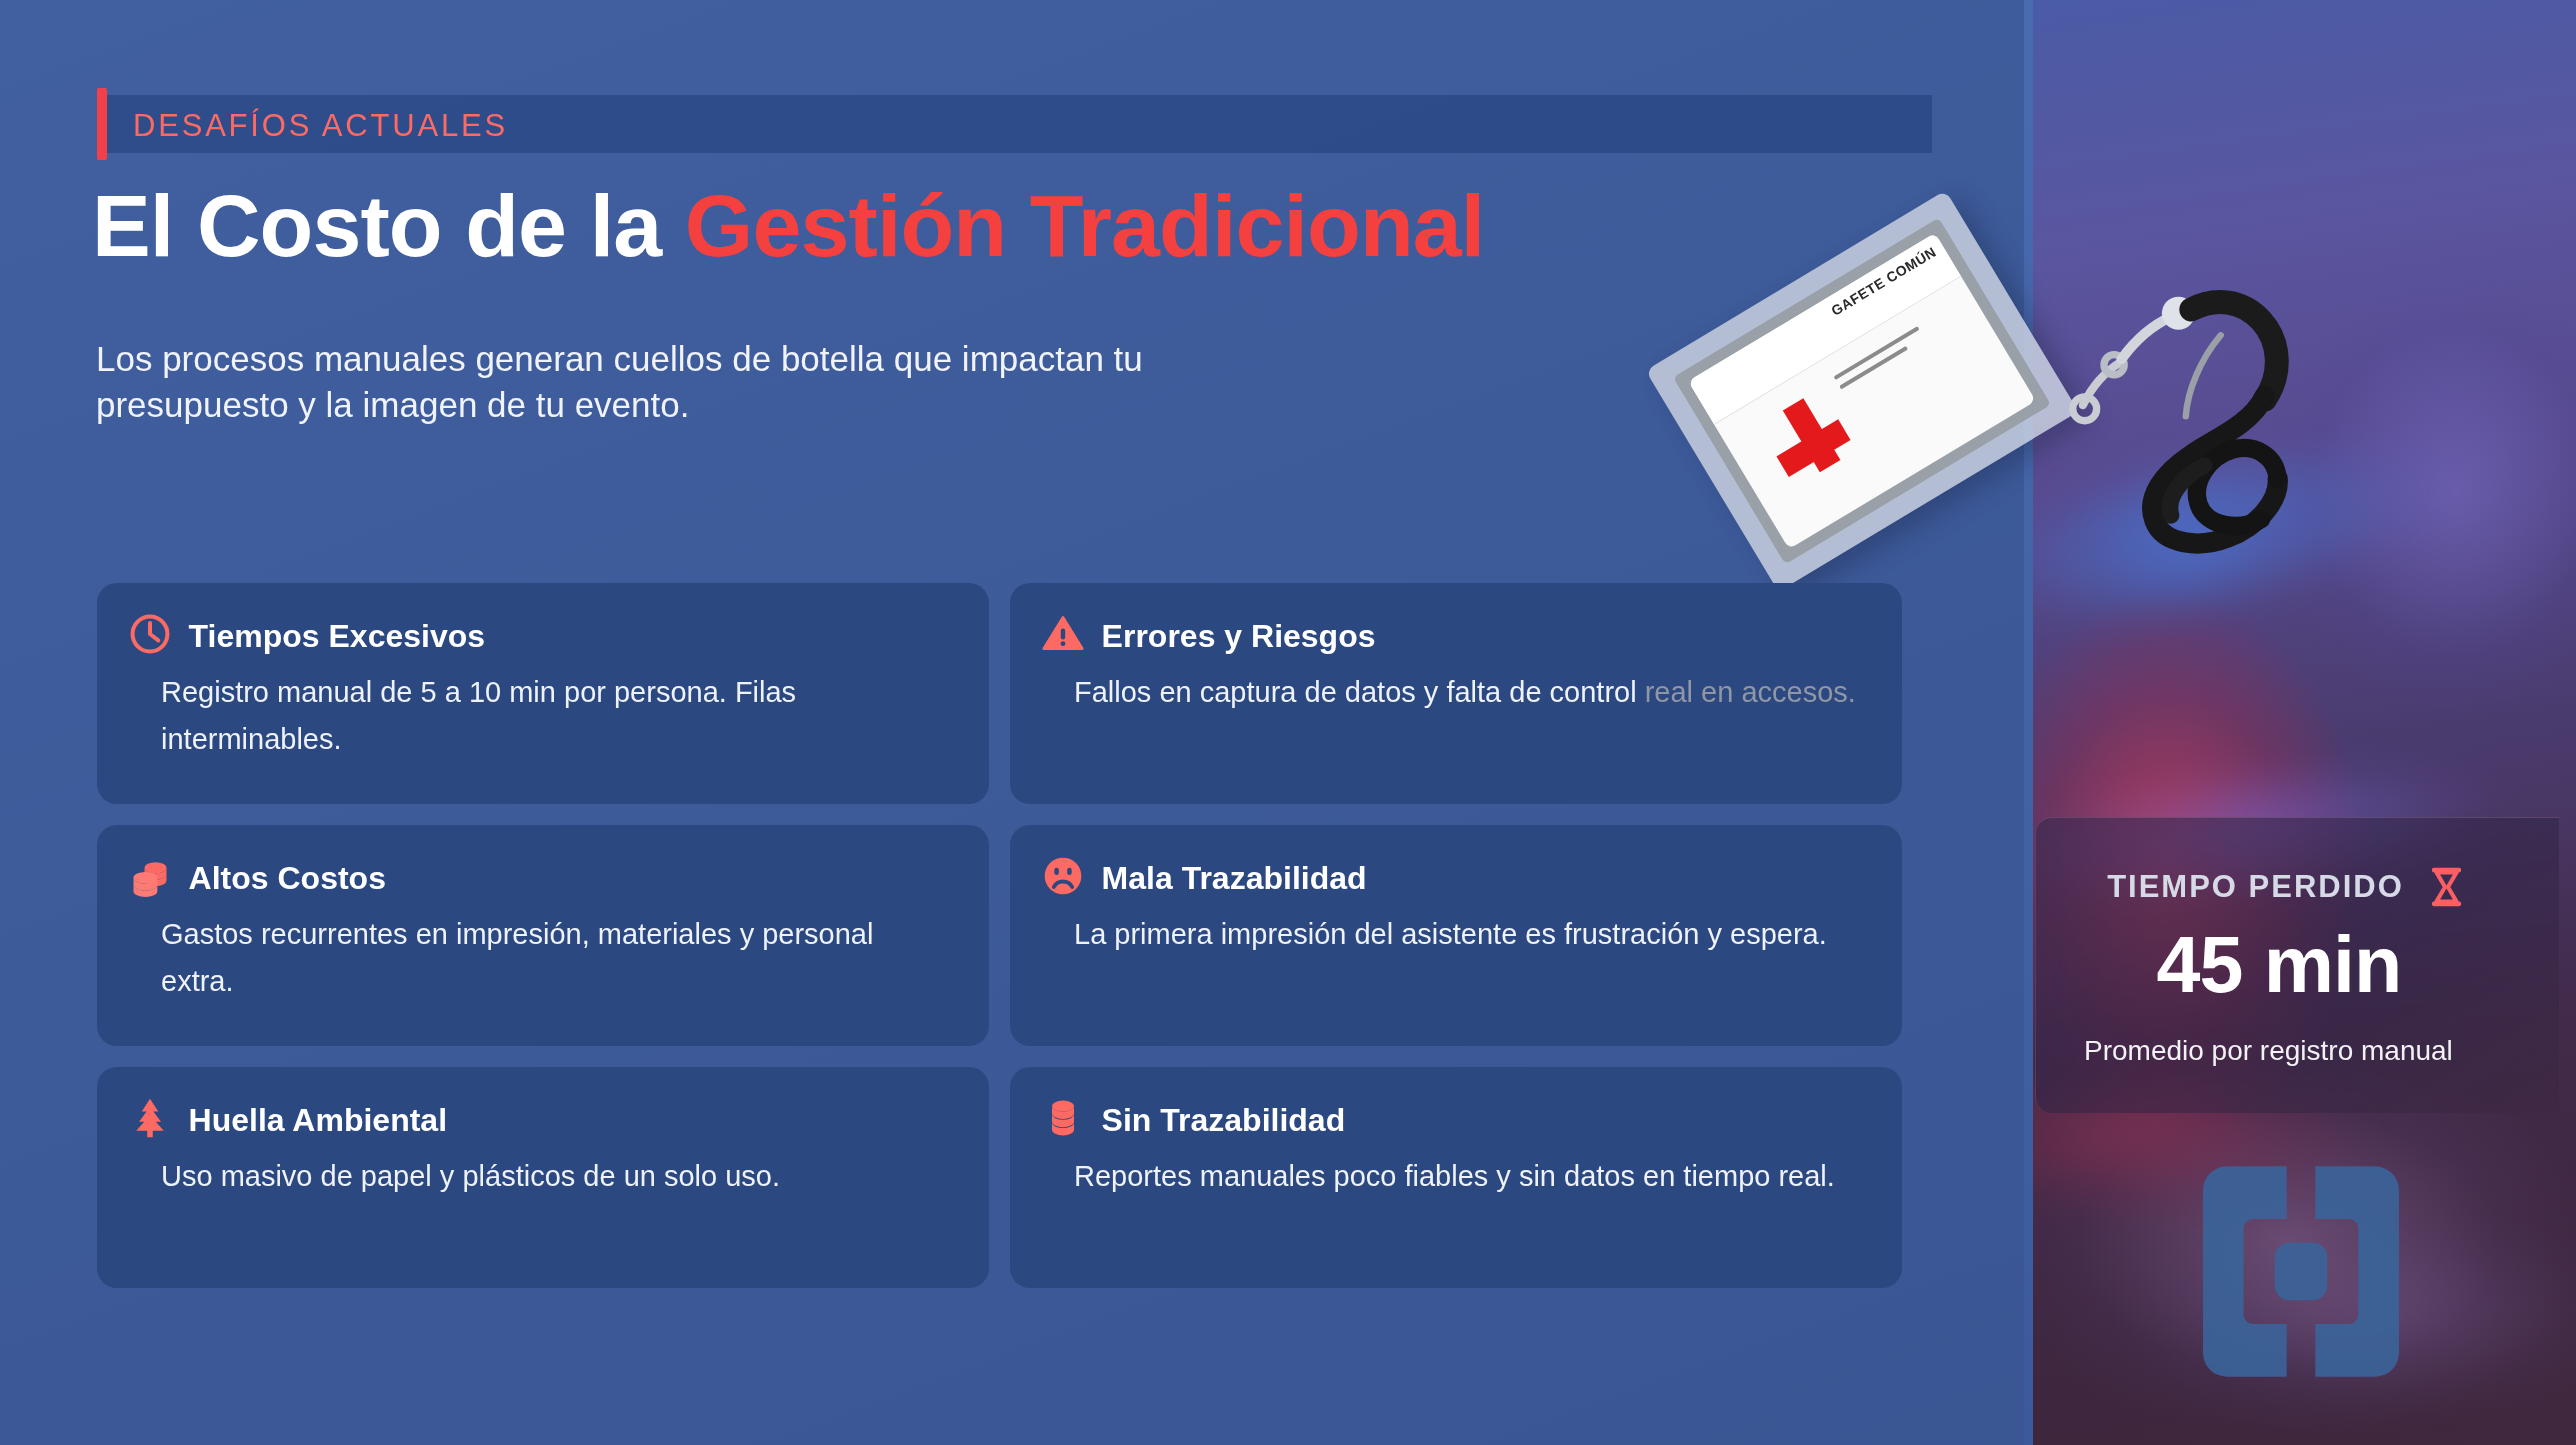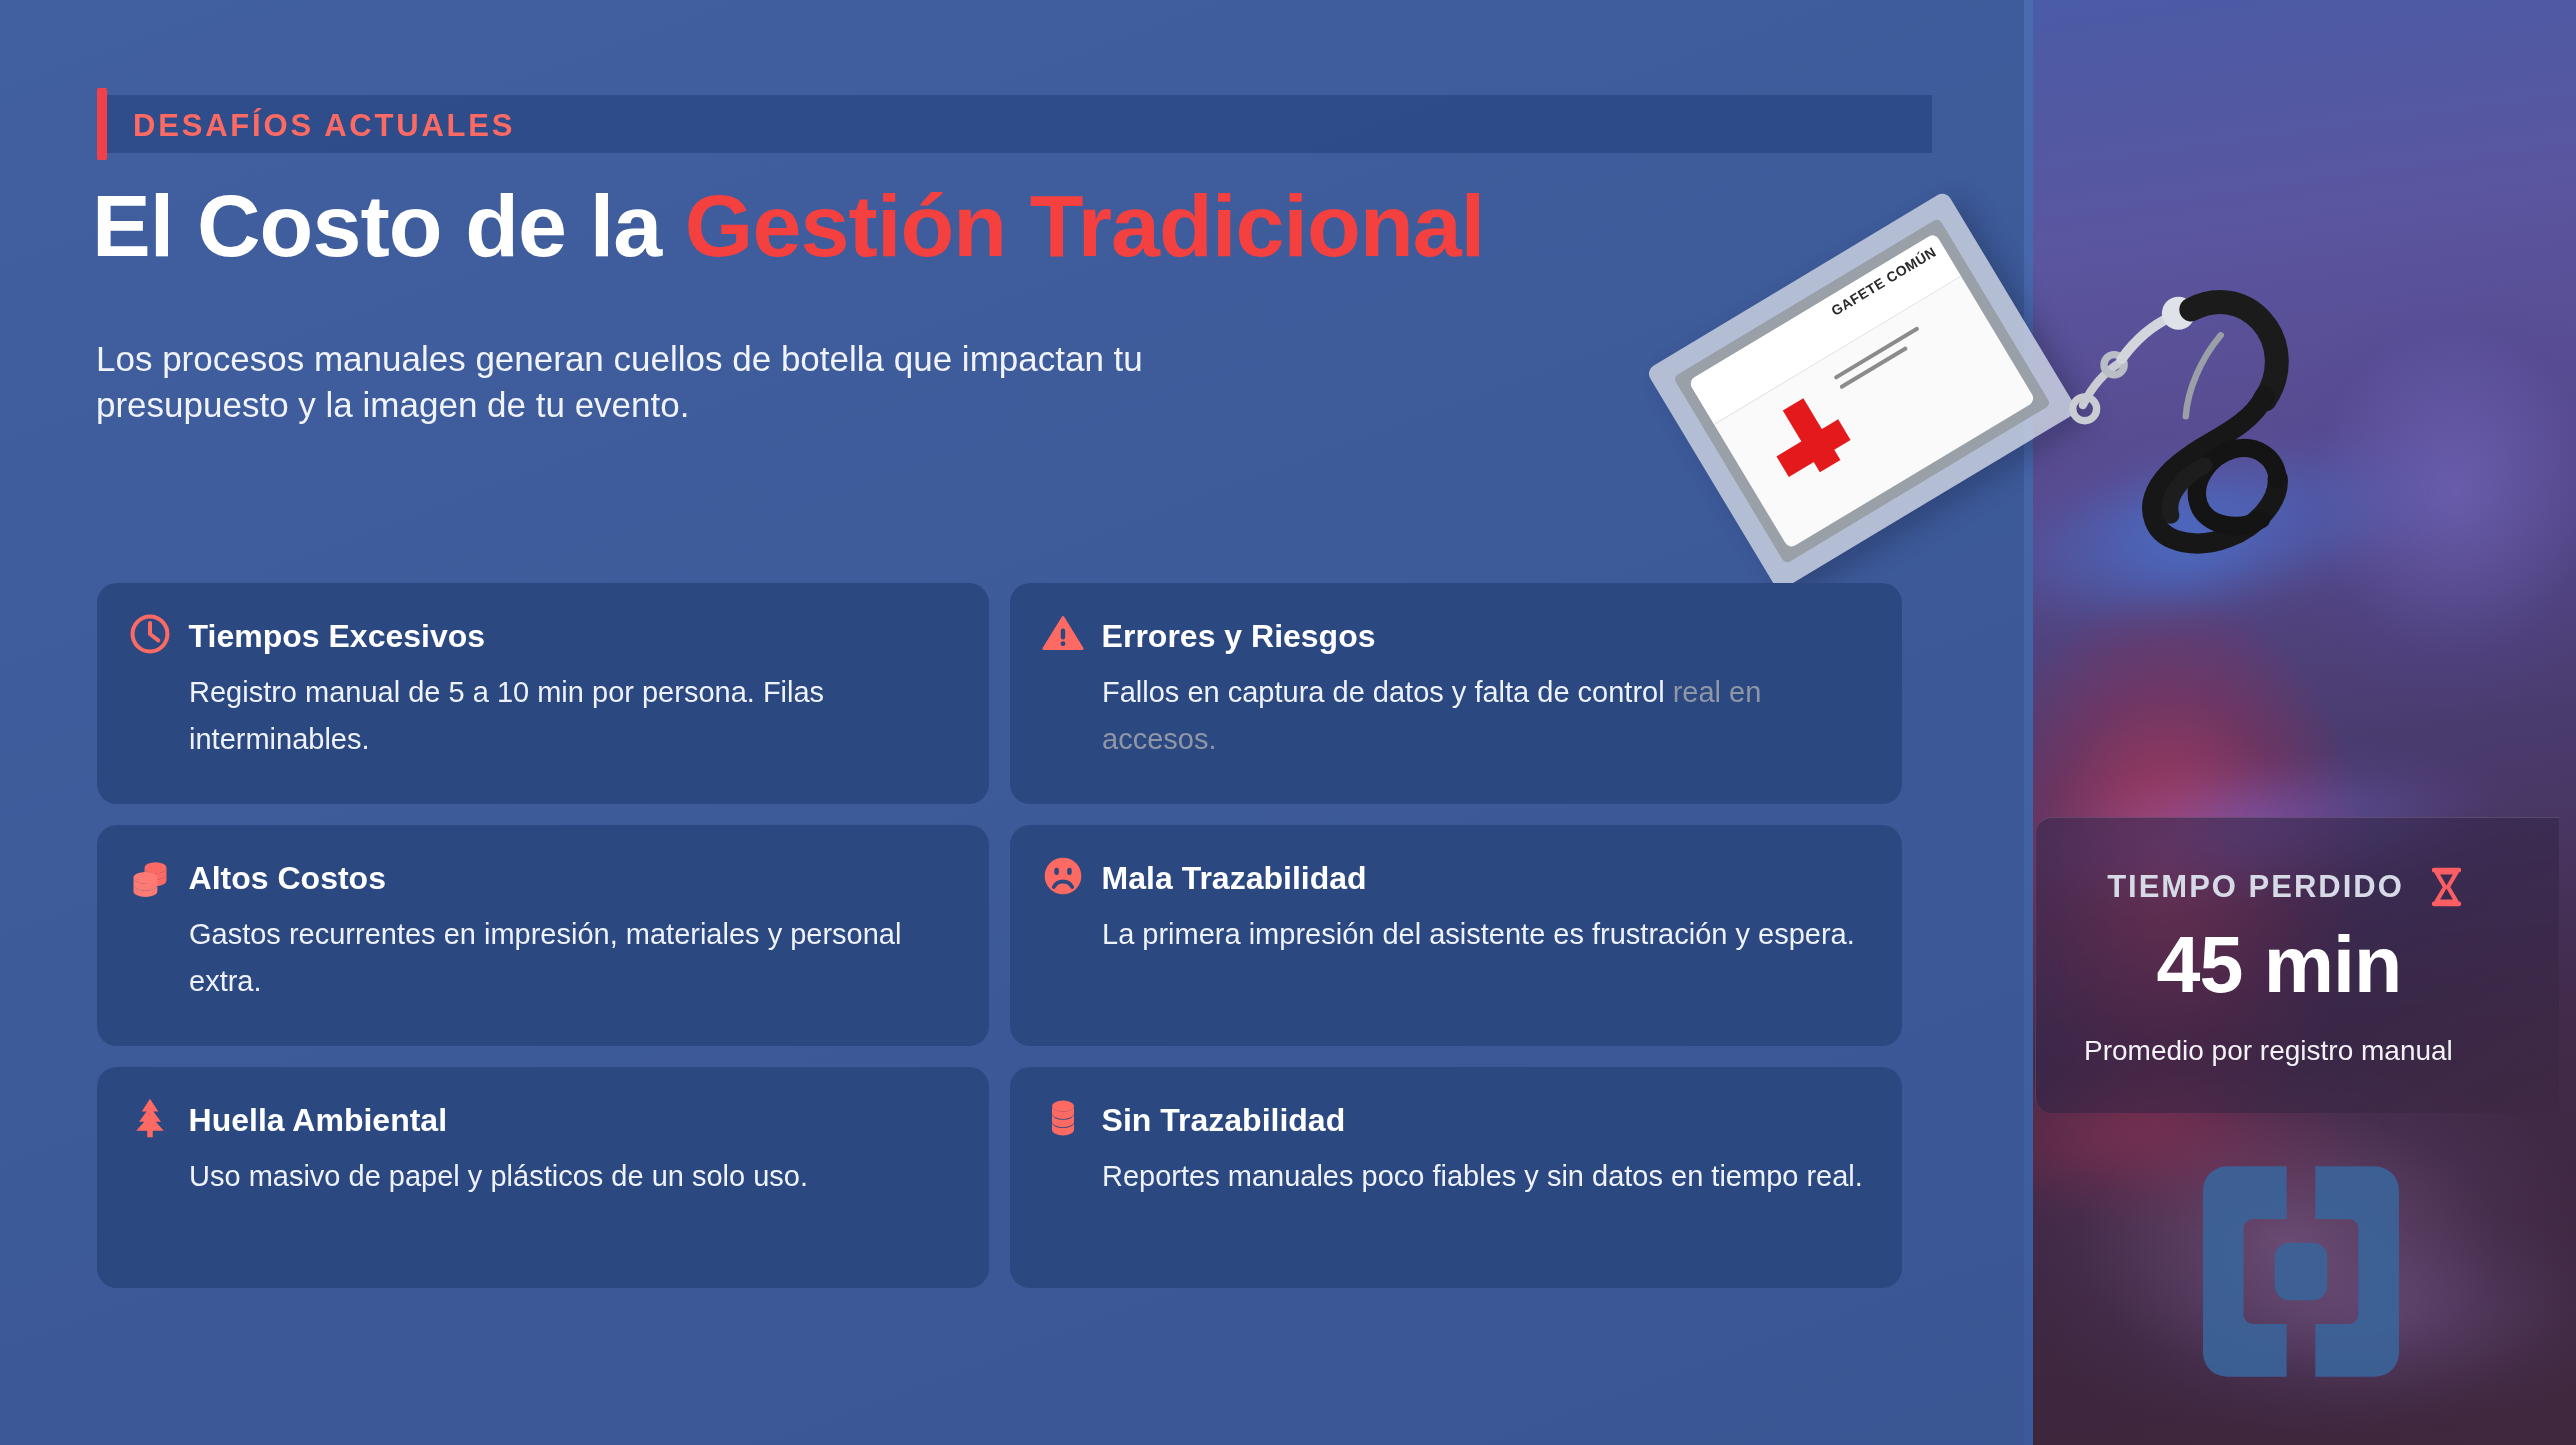--- a/index.html
+++ b/index.html
@@ -64,21 +64,21 @@
     background:rgba(31,62,122,0.55);
   }
   .eyebrow-accent{
     position:absolute; left:97px; top:88px;
     width:10px; height:72px;
     background:#f1404a;
     border-radius:1.8px;
   }
   .eyebrow-text{
     position:absolute; left:133px; top:108px;
-    font-size:31px; font-weight:bold;
+    font-size:31px; font-weight:normal;
     letter-spacing:2.8px;
     color:#fc6a63;
   }
 
   
   .headline{
     position:absolute; left:92px; top:175px;
     font-size:88px; font-weight:bold;
     letter-spacing:-0.9px;
     color:#ffffff;
@@ -120,21 +120,21 @@
     display:flex; align-items:center; justify-content:center;
     margin-top:-3.7px;
   }
   .card-icon svg{ display:block; }
   .card-title{
     font-size:32px; font-weight:bold; color:#ffffff;
     line-height:1.15; padding-top:1.8px;
   }
   .card-body{
     margin-top:13px;
-    margin-left:61px;
+    margin-left:33px;
     font-size:29px;
     line-height:1.62;
     color:#eef2fa;
   }
   .card-body.muted-tail .tail{ color:#8f96a5; }
 
   
   .badge-wrap{
     position:absolute; left:1670px; top:225px;
     width:699px; height:386px;

